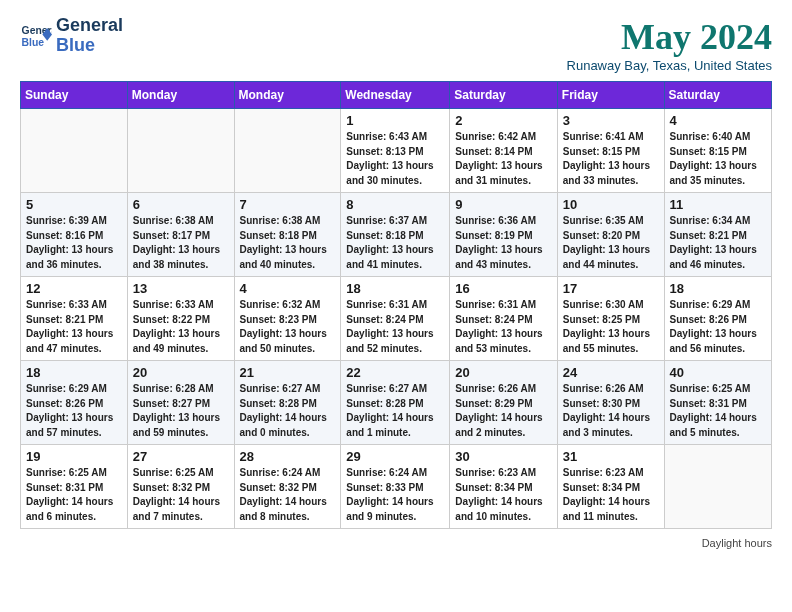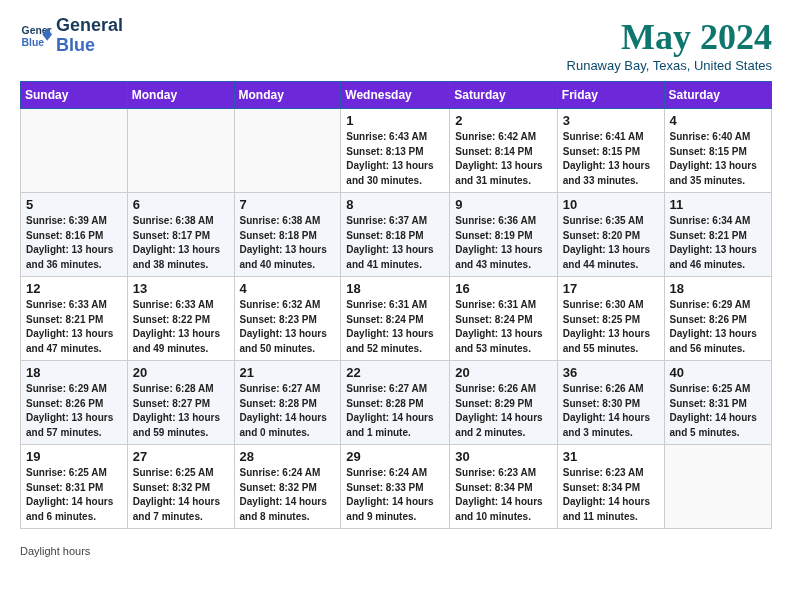--- a/index.html
+++ b/index.html
@@ -86,24 +86,24 @@
       display: block;
       margin-bottom: 2px;
     }
     .day-info {
       color: #222;
       font-size: 10px;
       line-height: 1.45;
       font-weight: bold;
     }
     .footer {
-      margin-top: 16px;
+      margin-top: 8px;
       font-size: 11px;
       color: #444;
-      text-align: left;
+      text-align: right;
     }
   </style>
 </head>
 <body>
 
 <div class="header">
   <div class="logo">
     <svg class="logo-icon" viewBox="0 0 40 40">
       <text x="2" y="18" font-size="13" font-weight="bold" fill="#1a3a5c" font-family="Arial">General</text>
       <text x="2" y="32" font-size="13" font-weight="bold" fill="#3a6bbf" font-family="Arial">Blue</text>
@@ -231,21 +231,21 @@
         </td>
         <td>
           <span class="day-num">22</span>
           <div class="day-info">Sunrise: 6:27 AM<br>Sunset: 8:28 PM<br>Daylight: 14 hours and 1 minute.</div>
         </td>
         <td>
           <span class="day-num">20</span>
           <div class="day-info">Sunrise: 6:26 AM<br>Sunset: 8:29 PM<br>Daylight: 14 hours and 2 minutes.</div>
         </td>
         <td>
-          <span class="day-num">36</span>
+          <span class="day-num">24</span>
           <div class="day-info">Sunrise: 6:26 AM<br>Sunset: 8:30 PM<br>Daylight: 14 hours and 3 minutes.</div>
         </td>
         <td>
           <span class="day-num">40</span>
           <div class="day-info">Sunrise: 6:25 AM<br>Sunset: 8:31 PM<br>Daylight: 14 hours and 5 minutes.</div>
         </td>
       </tr>
       <tr>
         <td>
           <span class="day-num">19</span>

